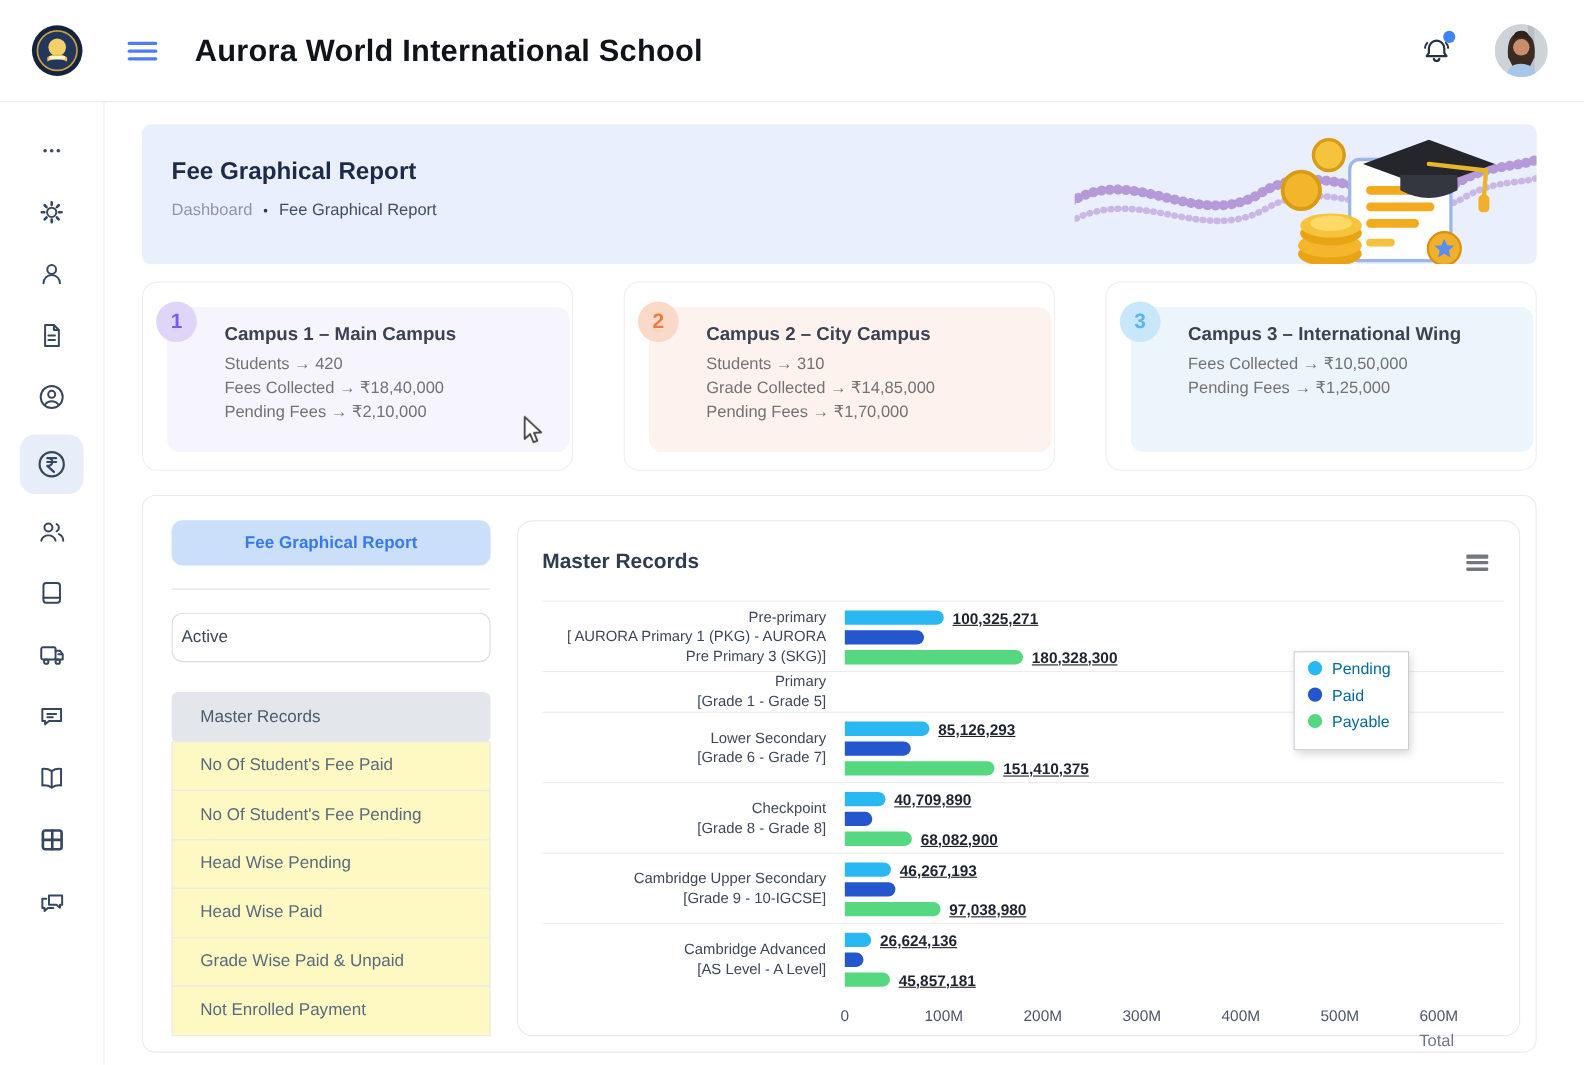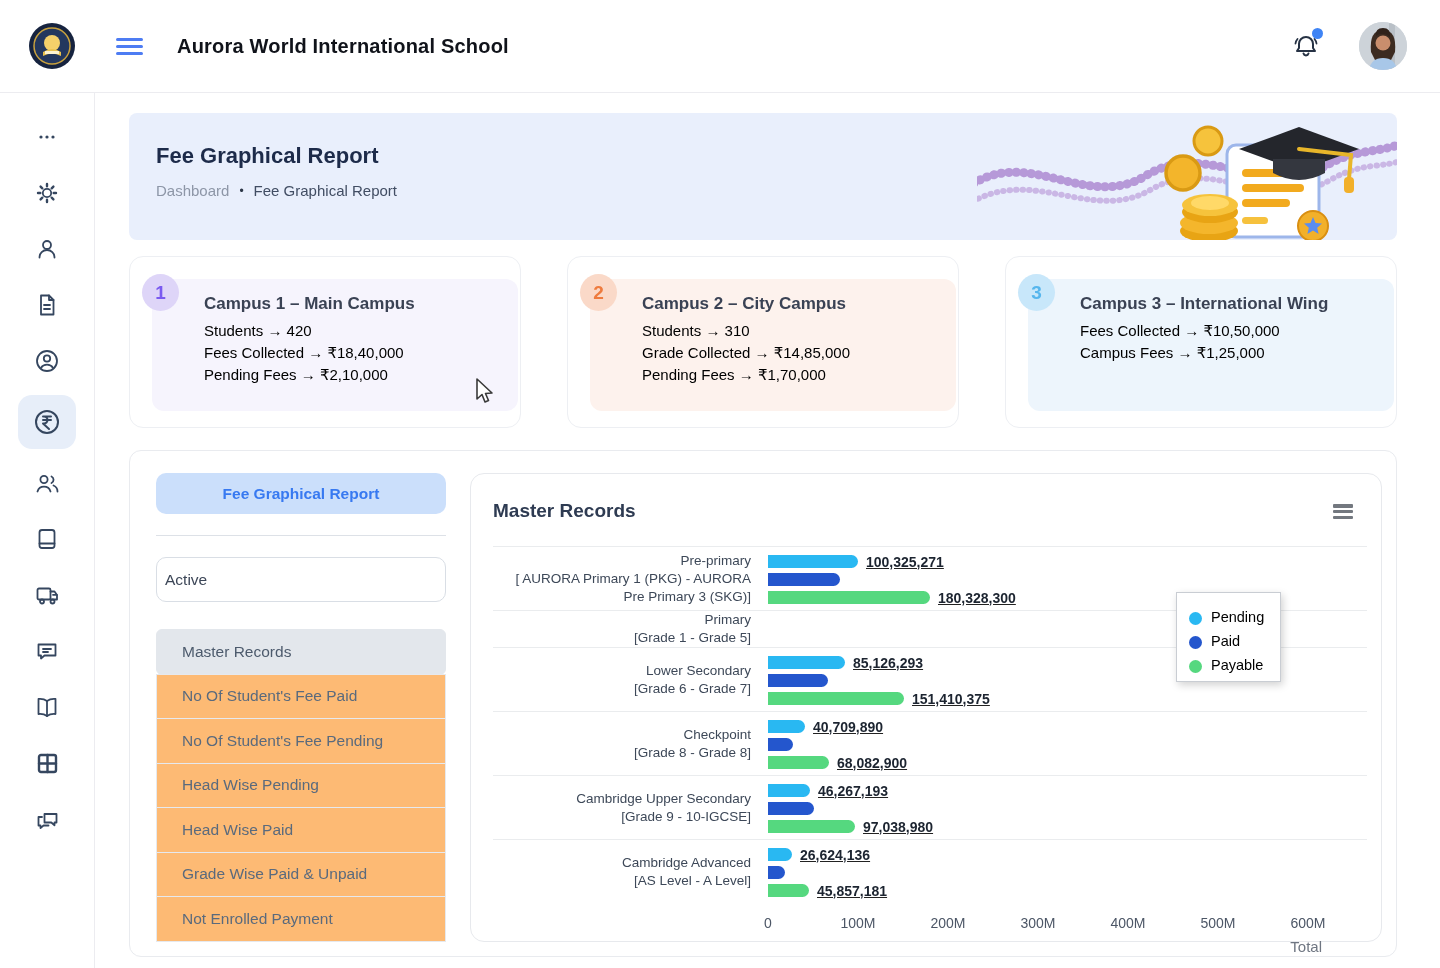--- a/index.html
+++ b/index.html
@@ -5,21 +5,21 @@
   * { margin:0; padding:0; box-sizing:border-box; }
   html,body { width:1440px; height:968px; background:#fff;
     font-family:"Liberation Sans","DejaVu Sans",sans-serif; color:#222; overflow:hidden; }
 
   
   .topbar { height:93px; display:flex; align-items:center; padding:0 33px 0 28px;
     border-bottom:1px solid #ececf0; background:#fff; }
   .logo { width:48px; height:48px; border-radius:50%; flex-shrink:0; }
   .hamburger { width:27px; margin:0 0 0 40px; cursor:pointer; }
   .hamburger i { display:block; height:3px; border-radius:2px; background:#4d7cf3; margin:4px 0; }
-  .school-title { font-size:20px; font-weight:700; color:#10131a; margin-left:34px; letter-spacing:.2px; }
+  .school-title { font-size:28px; font-weight:700; color:#10131a; margin-left:34px; letter-spacing:.2px; }
   .topbar-right { margin-left:auto; display:flex; align-items:center; gap:38px; }
   .bell-wrap { position:relative; width:30px; height:30px; }
   .bell-dot { position:absolute; right:-2px; top:-3px; width:11px; height:11px; border-radius:50%; background:#3f84f5; }
   .avatar { width:48px; height:48px; border-radius:50%; overflow:hidden; background:#cfd6dc; }
 
   
   .layout { display:flex; height:875px; }
   .rail { width:95px; border-right:1px solid #ececf0; padding-top:22px;
     display:flex; flex-direction:column; align-items:center; gap:12px; flex-shrink:0; }
   .rail-btn { width:58px; height:44px; display:grid; place-items:center; border-radius:14px; cursor:pointer; }
@@ -39,55 +39,55 @@
   .banner-illu { position:absolute; right:0; top:0; height:127px; }
 
   
   .cards-row { display:flex; gap:46px; margin-top:16px; }
   .campus-card { flex:1; border:1px solid #edeff3; border-radius:14px; position:relative;
     padding:22px 2px 16px 22px; min-height:172px; background:#fff; }
   .campus-badge { position:absolute; left:12px; top:17px; width:37px; height:37px; border-radius:50%;
     display:grid; place-items:center; font-weight:700; font-size:19px; z-index:2; }
   .campus-inner { border-radius:12px; padding:15px 14px 16px 52px; min-height:132px; }
   .campus-inner h3 { font-size:17px; font-weight:700; color:#3a4254; margin-bottom:6px; }
-  .campus-inner p { font-size:15px; color:#000000; line-height:22px; }
+  .campus-inner p { font-size:15px; color:#737373; line-height:22px; }
 
   
   .bottom-panel { margin-top:22px; border:1px solid #e9ebef; border-radius:12px; height:507px;
     display:flex; gap:24px; padding:22px 14px 14px 26px; background:#fff; }
   .menu-col { width:290px; flex-shrink:0; }
   .fee-btn { width:100%; height:41px; background:#cbdffb; color:#3779f1; font-weight:700;
     font-size:15.5px; border:none; border-radius:10px; cursor:pointer;
     font-family:inherit; display:grid; place-items:center; }
   .menu-hr { border:none; border-top:1px solid #dde1e7; margin:21px 0; }
   .active-select { height:45px; border:1px solid #d9dee5; border-radius:10px; display:flex;
     align-items:center; padding:0 8px; font-size:15.5px; color:#3c4657; margin-bottom:28px; cursor:pointer; }
   .menu-item { height:45.5px; display:flex; align-items:center; padding:0 25px; font-size:15.5px;
-    color:#5a6a7d; background:#fdba74; border:1px solid #e6e9ee; margin-top:-1px; cursor:pointer; }
+    color:#5a6a7d; background:#fef9c3; border:1px solid #e6e9ee; margin-top:-1px; cursor:pointer; }
   .menu-item.active { background:#e3e7ec; border-color:#e3e7ec; border-radius:6px; color:#4c5a6c; }
 
   
   .chart-card { flex:1; border:1px solid #e7e9ed; border-radius:14px; padding:26px 14px 10px 22px; position:relative; }
   .chart-head { display:flex; justify-content:space-between; align-items:flex-start; padding-right:14px; }
   .chart-title { font-size:19px; font-weight:800; color:#2e3b52; }
   .chart-menu { width:20px; cursor:pointer; padding-top:2px; }
   .chart-menu i { display:block; height:3.5px; background:#73787f; border-radius:1px; margin:2.2px 0; }
   .plot { margin-top:24px; }
   .crows { position:relative; }
   .crow { display:flex; align-items:center; border-top:1px solid #eaecee; }
   .crow:last-child { border-bottom:1px solid #eaecee; }
   .clabel { width:275px; padding-right:17px; text-align:right; font-size:13.5px; color:#3d4858; line-height:18px; }
   .cbars { width:557px; padding:8px 0 6px 0;text-decoration:underline; }
   .bar-line { display:flex; align-items:center; height:13px; margin-bottom:5px; }
   .bar-line:last-child { margin-bottom:0; }
   .bar { height:13px; border-radius:0 7px 7px 0; flex-shrink:0; }
   .bar-label { font-size:14px; font-weight:700; color:#1c2430; margin-left:8px; white-space:nowrap; }
   .legend-box { position:absolute; left:683px; top:46px; background:#fff; border:1px solid #c9cdd3;
     box-shadow:2px 3px 8px rgba(0,0,0,.18); padding:8px 16px 8px 12px; z-index:5; }
-  .leg-item { display:flex; align-items:flex-end; gap:9px; height:24px; font-size:14.5px; color:#000000; cursor:pointer; }
+  .leg-item { display:flex; align-items:flex-start; gap:9px; height:24px; font-size:14.5px; color:#0369a1; cursor:pointer; }
   .leg-dot { width:13px; height:13px; border-radius:50%; }
   .axis { margin-left:275px; width:557px; position:relative; height:52px; }
   .tick { position:absolute; top:12px; transform:translateX(-50%); font-size:14px; color:#4c5666; }
   .axis-total { position:absolute; right:3px; top:35px; font-size:15px; color:#6f7682; }
 
   .cursor { position:fixed; left:471px; top:377px; z-index:99; pointer-events:none; }
 </style>
 </head>
 <body>
 
@@ -276,21 +276,21 @@
           <p>Students → 310</p>
           <p>Grade Collected → ₹14,85,000</p>
           <p>Pending Fees → ₹1,70,000</p>
         </div>
       </div>
       <div class="campus-card">
         <div class="campus-badge" style="background: rgb(200, 231, 250); color: rgb(86, 182, 237);">3</div>
         <div class="campus-inner" style="background: rgb(237, 245, 252);">
           <h3>Campus 3 – International Wing</h3>
           <p>Fees Collected → ₹10,50,000</p>
-          <p>Campus Fees → ₹1,25,000</p>
+          <p>Pending Fees → ₹1,25,000</p>
         </div>
       </div>
     </section>
 
     <section class="bottom-panel">
       <div class="menu-col">
         <button class="fee-btn">Fee Graphical Report</button>
         <hr class="menu-hr">
         <div class="active-select">Active</div>
         <div>

